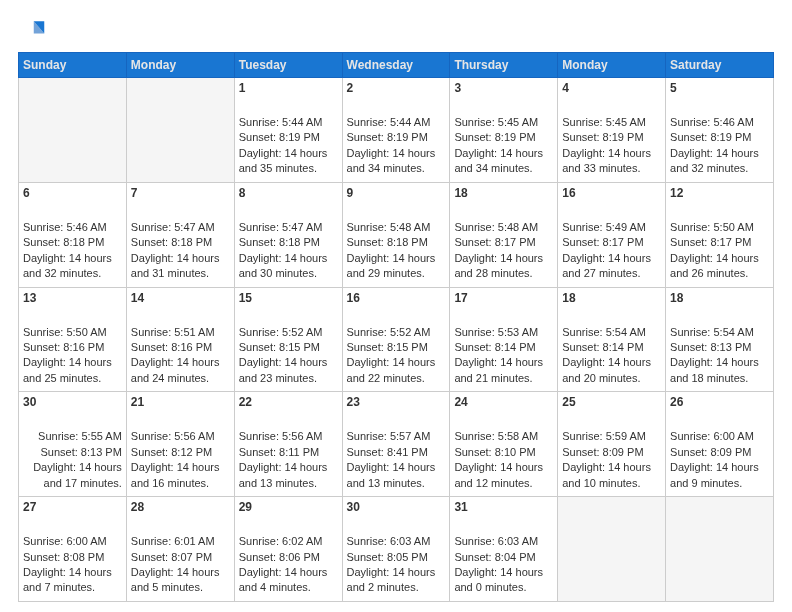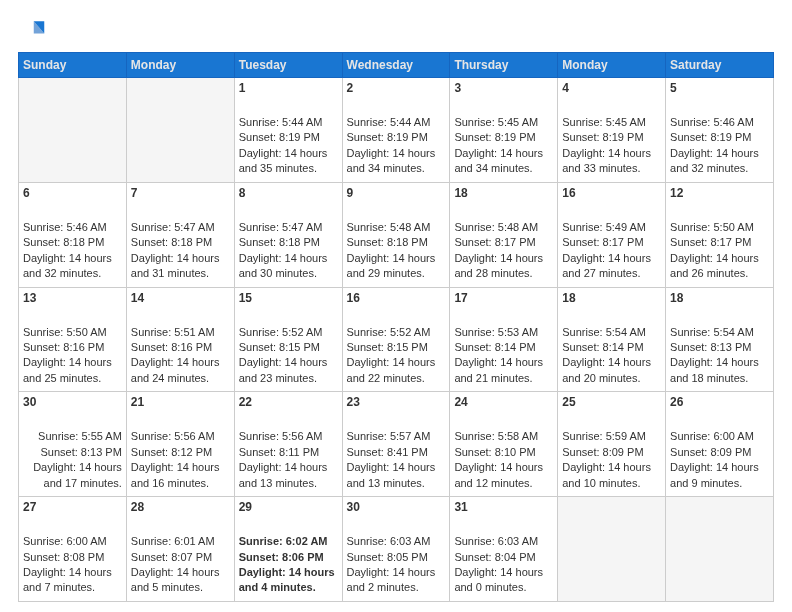--- a/index.html
+++ b/index.html
@@ -302,21 +302,21 @@
 Daylight: 14 hours and 7 minutes.</div>
           </td>
           <td>
             <span class="day-num">28</span>
             <div class="day-detail" style="white-space: pre-line;">Sunrise: 6:01 AM
 Sunset: 8:07 PM
 Daylight: 14 hours and 5 minutes.</div>
           </td>
           <td>
             <span class="day-num">29</span>
-            <div class="day-detail" style="white-space: pre-line; font-weight: bold;">Sunrise: 6:02 AM
+            <div class="day-detail" style="white-space: pre-line;">Sunrise: 6:02 AM
 Sunset: 8:06 PM
 Daylight: 14 hours and 4 minutes.</div>
           </td>
           <td>
             <span class="day-num">30</span>
             <div class="day-detail" style="white-space: pre-line;">Sunrise: 6:03 AM
 Sunset: 8:05 PM
 Daylight: 14 hours and 2 minutes.</div>
           </td>
           <td>

